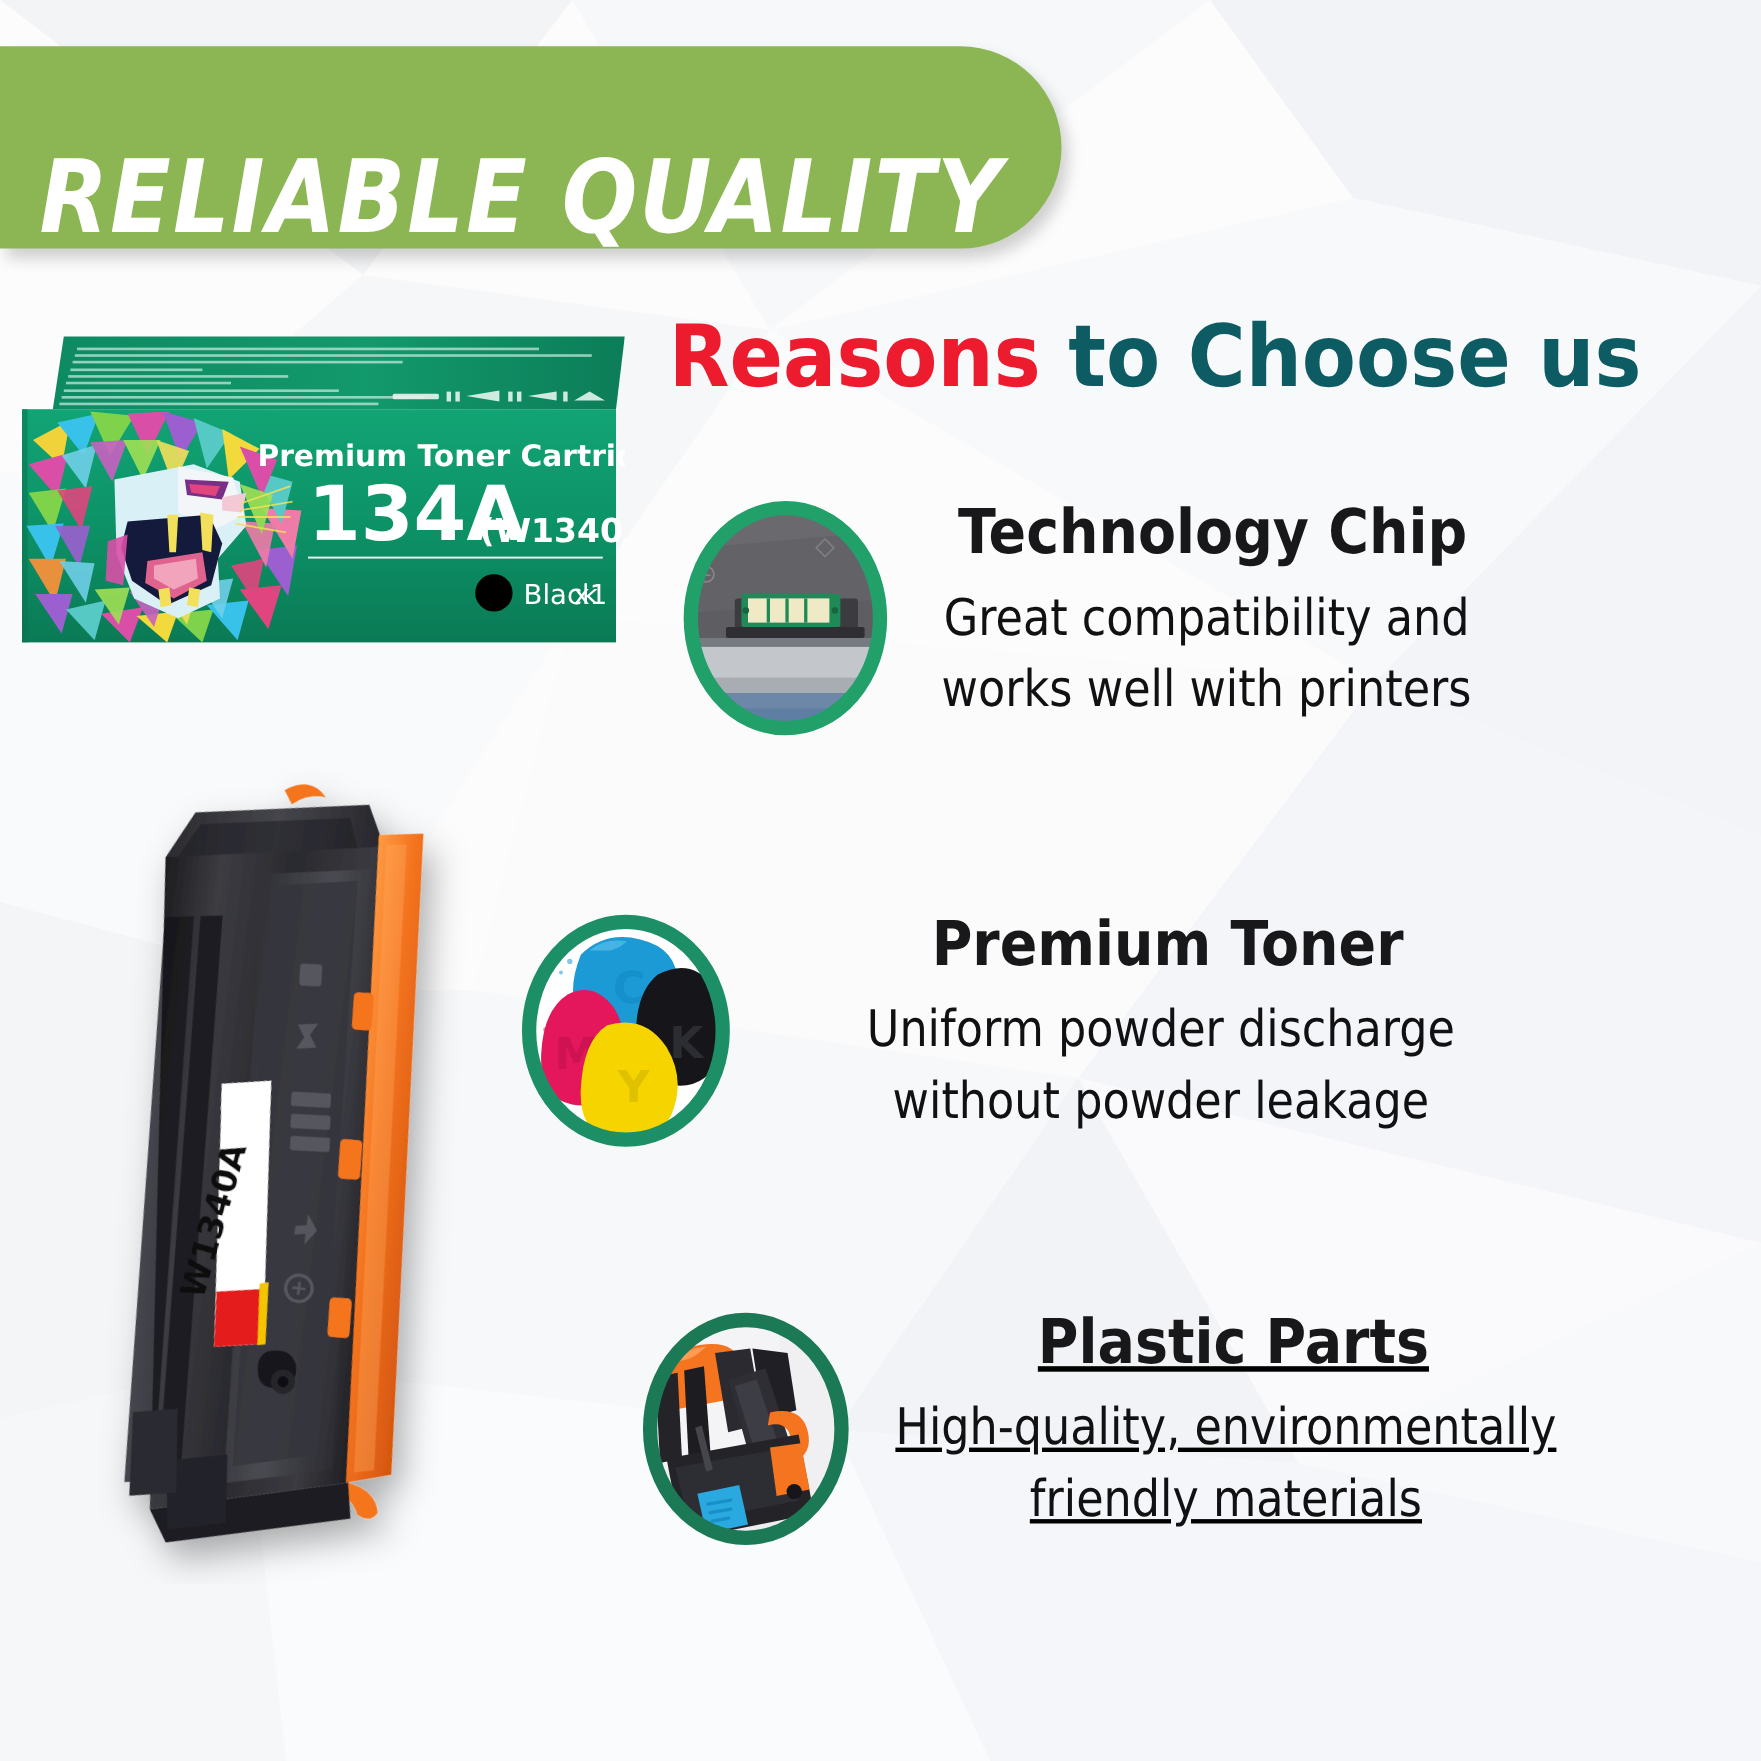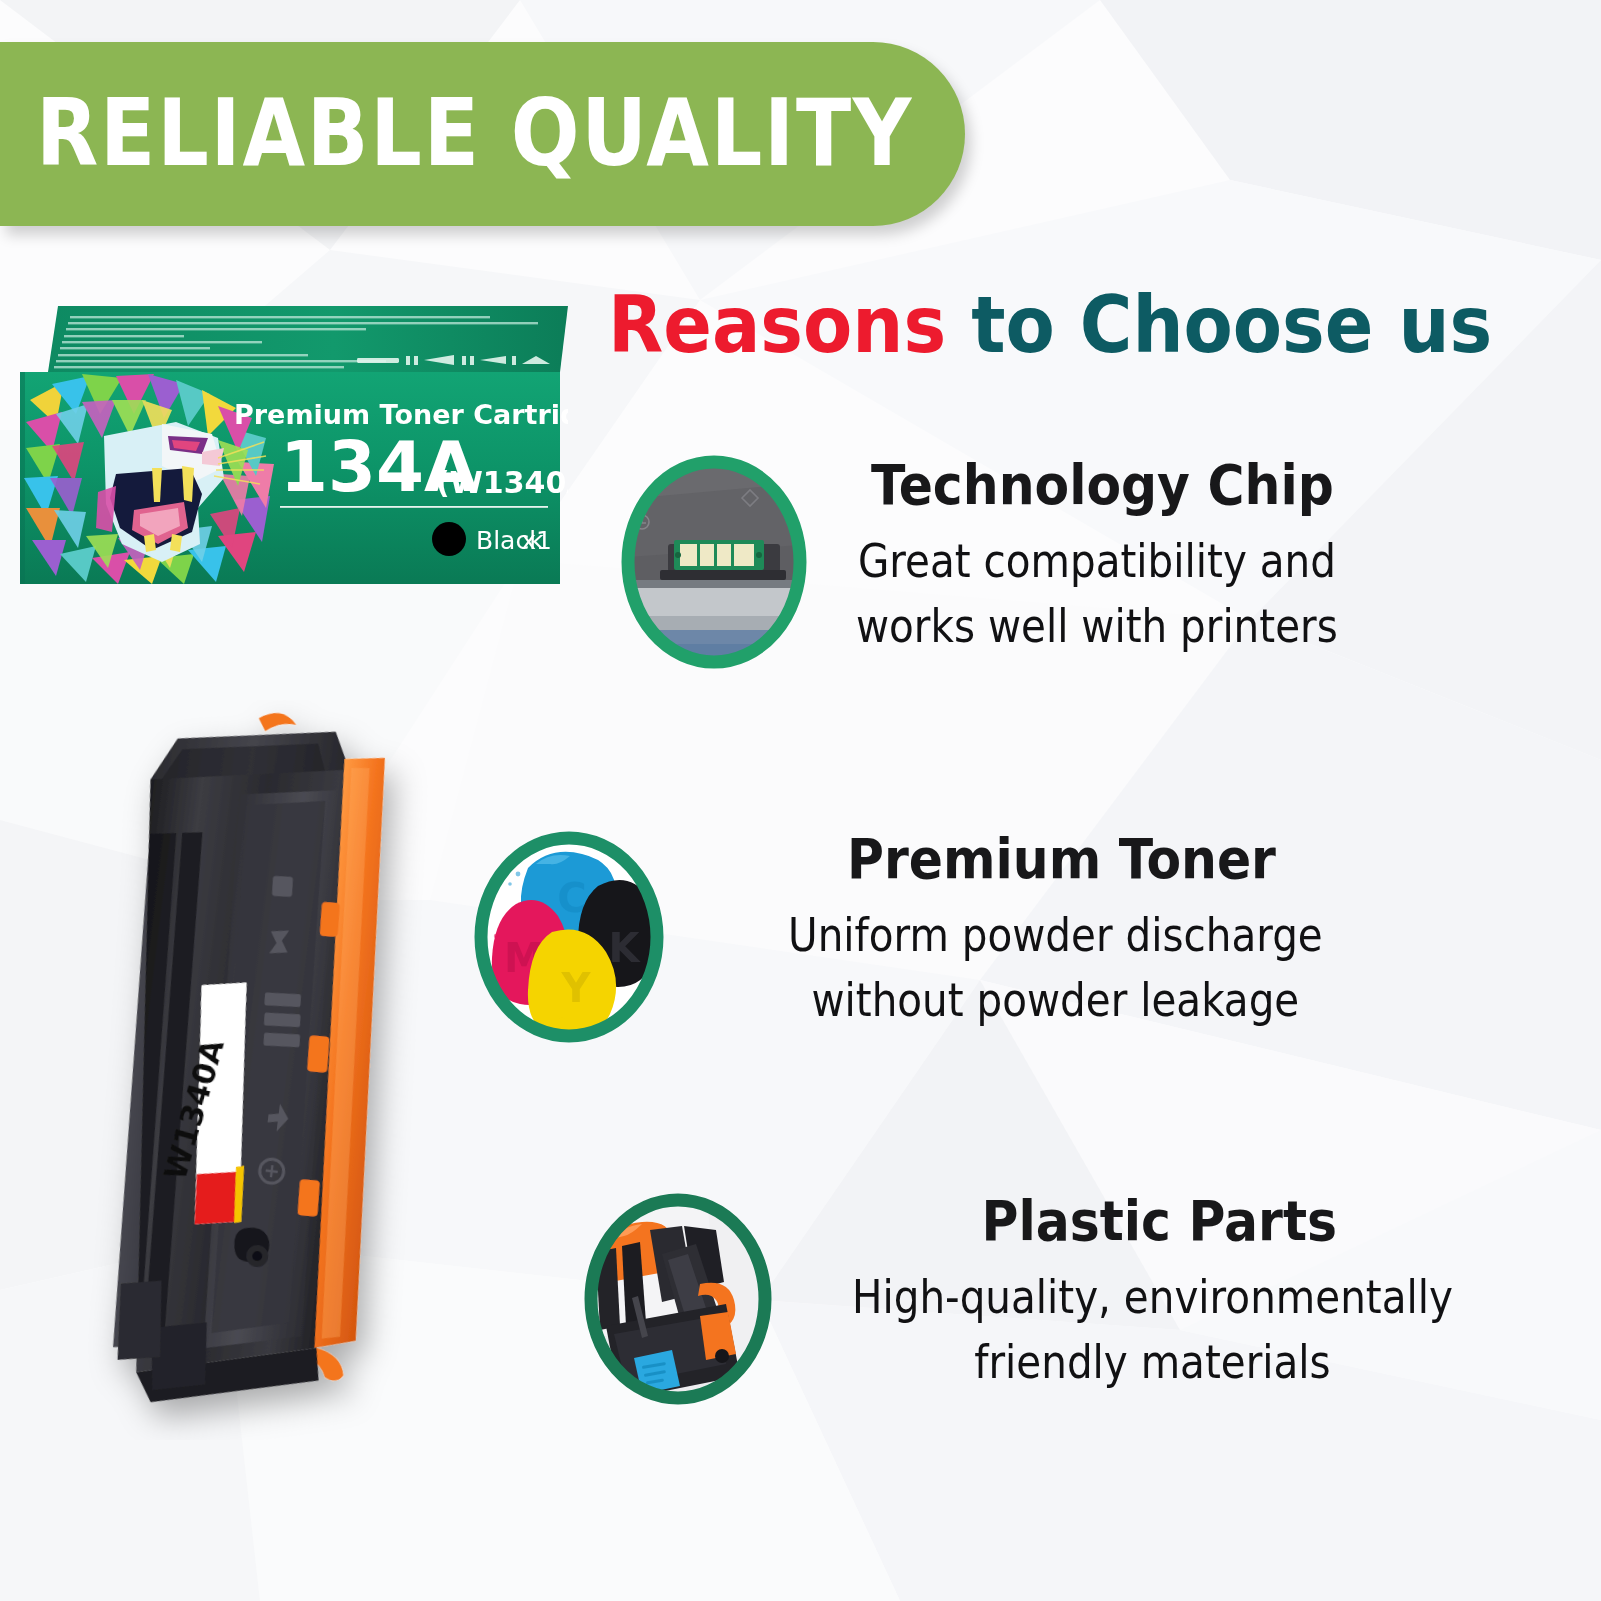--- a/index.html
+++ b/index.html
@@ -12,21 +12,21 @@
   
   #bg-poly{position:absolute;inset:0;z-index:0;}
 
   
   #banner{
     position:absolute;left:0;top:42px;width:965px;height:184px;
     background:#8cb653;
     border-radius:0 96px 96px 0;
     box-shadow:6px 9px 14px rgba(0,0,0,.18);
     z-index:3;
-    display:flex;align-items:center;
+    display:flex;align-items:flex-end;font-style:italic;
   }
   #banner-text{
     color:#ffffff;
     font-family:"DejaVu Sans", sans-serif;
     font-weight:bold;
     font-size:92px;
     letter-spacing:2px;
     transform:scaleX(.88);
     transform-origin:left center;
     margin-left:36px;
@@ -76,21 +76,21 @@
   #feature-1{left:614px;top:448px;}
   #feature-1 .fcircle{width:200px;height:228px;}
   #feature-1 .ftext{margin-left:42px;padding-top:8px;}
 
   #feature-2{left:466px;top:824px;}
   #feature-2 .fcircle{width:206px;height:226px;}
   #feature-2 .ftext{margin-left:116px;padding-top:6px;}
 
   #feature-3{left:576px;top:1186px;}
   #feature-3 .fcircle{width:204px;height:226px;}
-  #feature-3 .ftext{margin-left:72px;padding-top:6px;}
+  #feature-3 .ftext{margin-left:34px;padding-top:6px;text-decoration:underline;}
 </style>
 </head>
 <body>
 
 <svg id="bg-poly" viewBox="0 0 1601 1601" preserveAspectRatio="none">
   <rect x="0" y="0" width="1601" height="1601" fill="#fcfcfd"></rect>
   <g stroke="none">
     <polygon points="0,0 520,0 330,250" fill="#f3f4f6"></polygon>
     <polygon points="520,0 1100,0 700,300" fill="#f7f8fa"></polygon>
     <polygon points="1100,0 1601,0 1601,260 1230,180" fill="#f2f3f6"></polygon>

